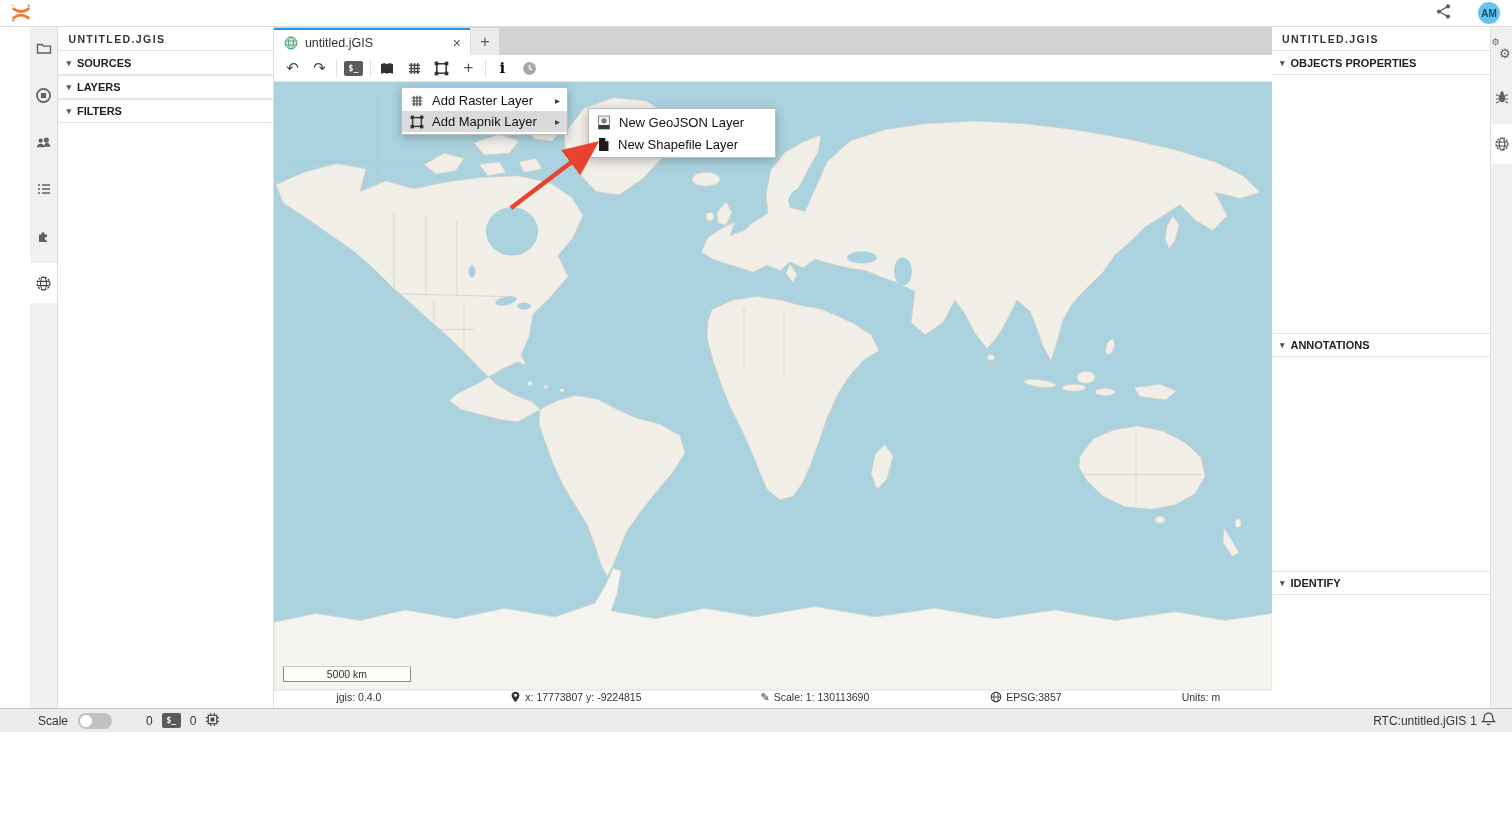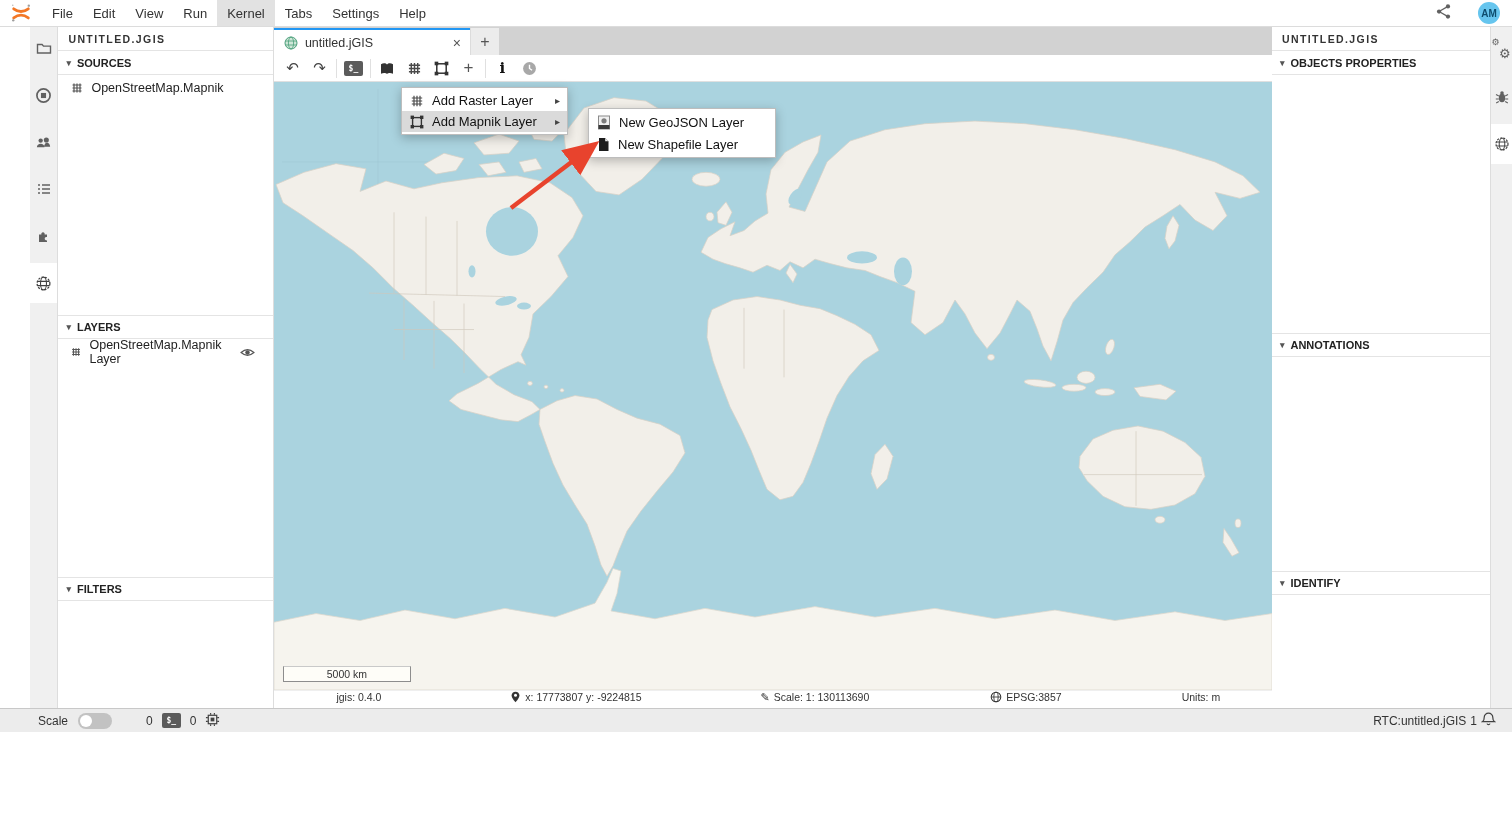--- a/index.html
+++ b/index.html
@@ -98,30 +98,20 @@
 <header class="menubar">
   <span class="logo">
     <svg width="22" height="22" viewBox="0 0 24 24">
       <path d="M4 9 Q 12 3 20 9" fill="none" stroke="#f37726" stroke-width="3" stroke-linecap="round" transform="rotate(180 12 8.2)"></path>
       <path d="M4 15 Q 12 21 20 15" fill="none" stroke="#f37726" stroke-width="3" stroke-linecap="round" transform="rotate(180 12 16.2)"></path>
       <circle cx="20.5" cy="4" r="1.3" fill="#9e9e9e"></circle>
       <circle cx="3.5" cy="20" r="1.3" fill="#9e9e9e"></circle>
       <circle cx="3" cy="3.5" r="0.9" fill="#bdbdbd"></circle>
     </svg>
   </span>
-  <nav>
-    <span class="menu-item">File</span>
-    <span class="menu-item">Edit</span>
-    <span class="menu-item">View</span>
-    <span class="menu-item">Run</span>
-    <span class="menu-item active">Kernel</span>
-    <span class="menu-item">Tabs</span>
-    <span class="menu-item">Settings</span>
-    <span class="menu-item">Help</span>
-  </nav>
   <div class="menubar-right">
     <span>
       <svg width="17" height="17" viewBox="0 0 16 16">
         <circle cx="12.2" cy="3.2" r="2" fill="#616161"></circle>
         <circle cx="3.8" cy="8" r="2" fill="#616161"></circle>
         <circle cx="12.2" cy="12.8" r="2" fill="#616161"></circle>
         <path d="M3.8 8 L12.2 3.2 M3.8 8 L12.2 12.8" stroke="#616161" stroke-width="1.2"></path>
       </svg>
     </span>
     <span class="avatar">AM</span>
@@ -169,46 +159,24 @@
     </span>
   </aside>
 
   <aside class="side-panel left-panel">
     <div class="panel-title">UNTITLED.JGIS</div>
 
     <div class="section-header">
       <span class="caret">▾</span>
       <span>SOURCES</span>
     </div>
-    <div class="section-body" style="height:240px;">
-      <div class="item-row">
-        <svg width="14" height="14" viewBox="0 0 14 14">
-          <path d="M4 2.5 V11.5 M7 2.5 V11.5 M10 2.5 V11.5 M2.5 4 H11.5 M2.5 7 H11.5 M2.5 10 H11.5" stroke="#555" stroke-width="1.2"></path>
-        </svg>
-        <span>OpenStreetMap.Mapnik</span>
-      </div>
-    </div>
 
     <div class="section-header bt">
       <span class="caret">▾</span>
       <span>LAYERS</span>
-    </div>
-    <div class="section-body" style="height:238px;">
-      <div class="item-row">
-        <svg width="14" height="14" viewBox="0 0 14 14">
-          <path d="M4 2.5 V11.5 M7 2.5 V11.5 M10 2.5 V11.5 M2.5 4 H11.5 M2.5 7 H11.5 M2.5 10 H11.5" stroke="#555" stroke-width="1.2"></path>
-        </svg>
-        <span>OpenStreetMap.Mapnik Layer</span>
-        <span class="eye">
-          <svg width="15" height="15" viewBox="0 0 14 14">
-            <path d="M1 7 Q7 1.8 13 7 Q7 12.2 1 7 Z" fill="none" stroke="#555" stroke-width="1.1"></path>
-            <circle cx="7" cy="7" r="2.1" fill="#555"></circle>
-          </svg>
-        </span>
-      </div>
     </div>
 
     <div class="section-header bt">
       <span class="caret">▾</span>
       <span>FILTERS</span>
     </div>
     <div class="section-body" style="flex:1;"></div>
   </aside>
 
   <main class="center">

